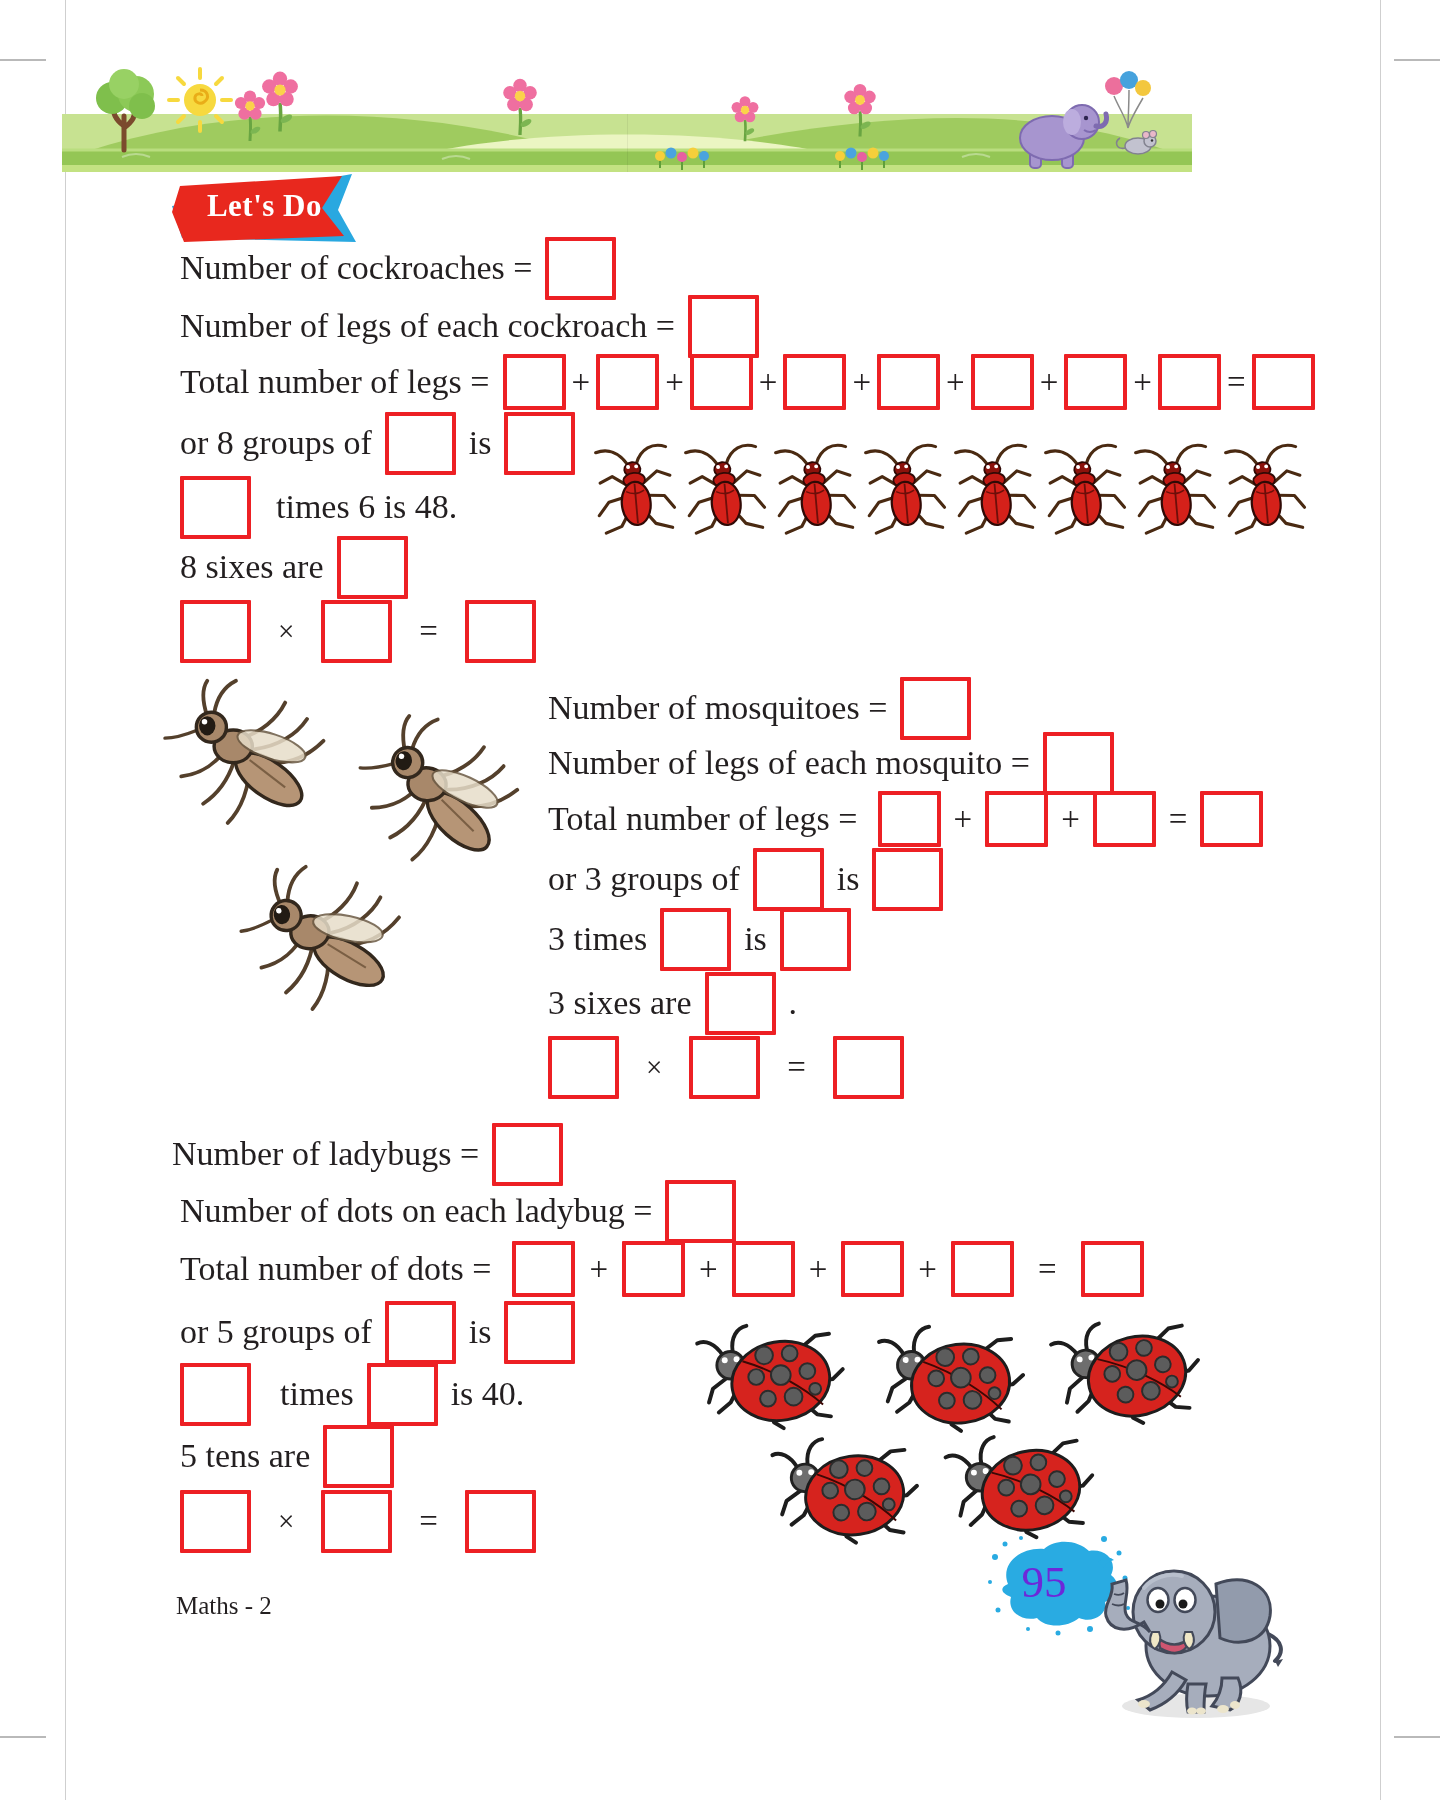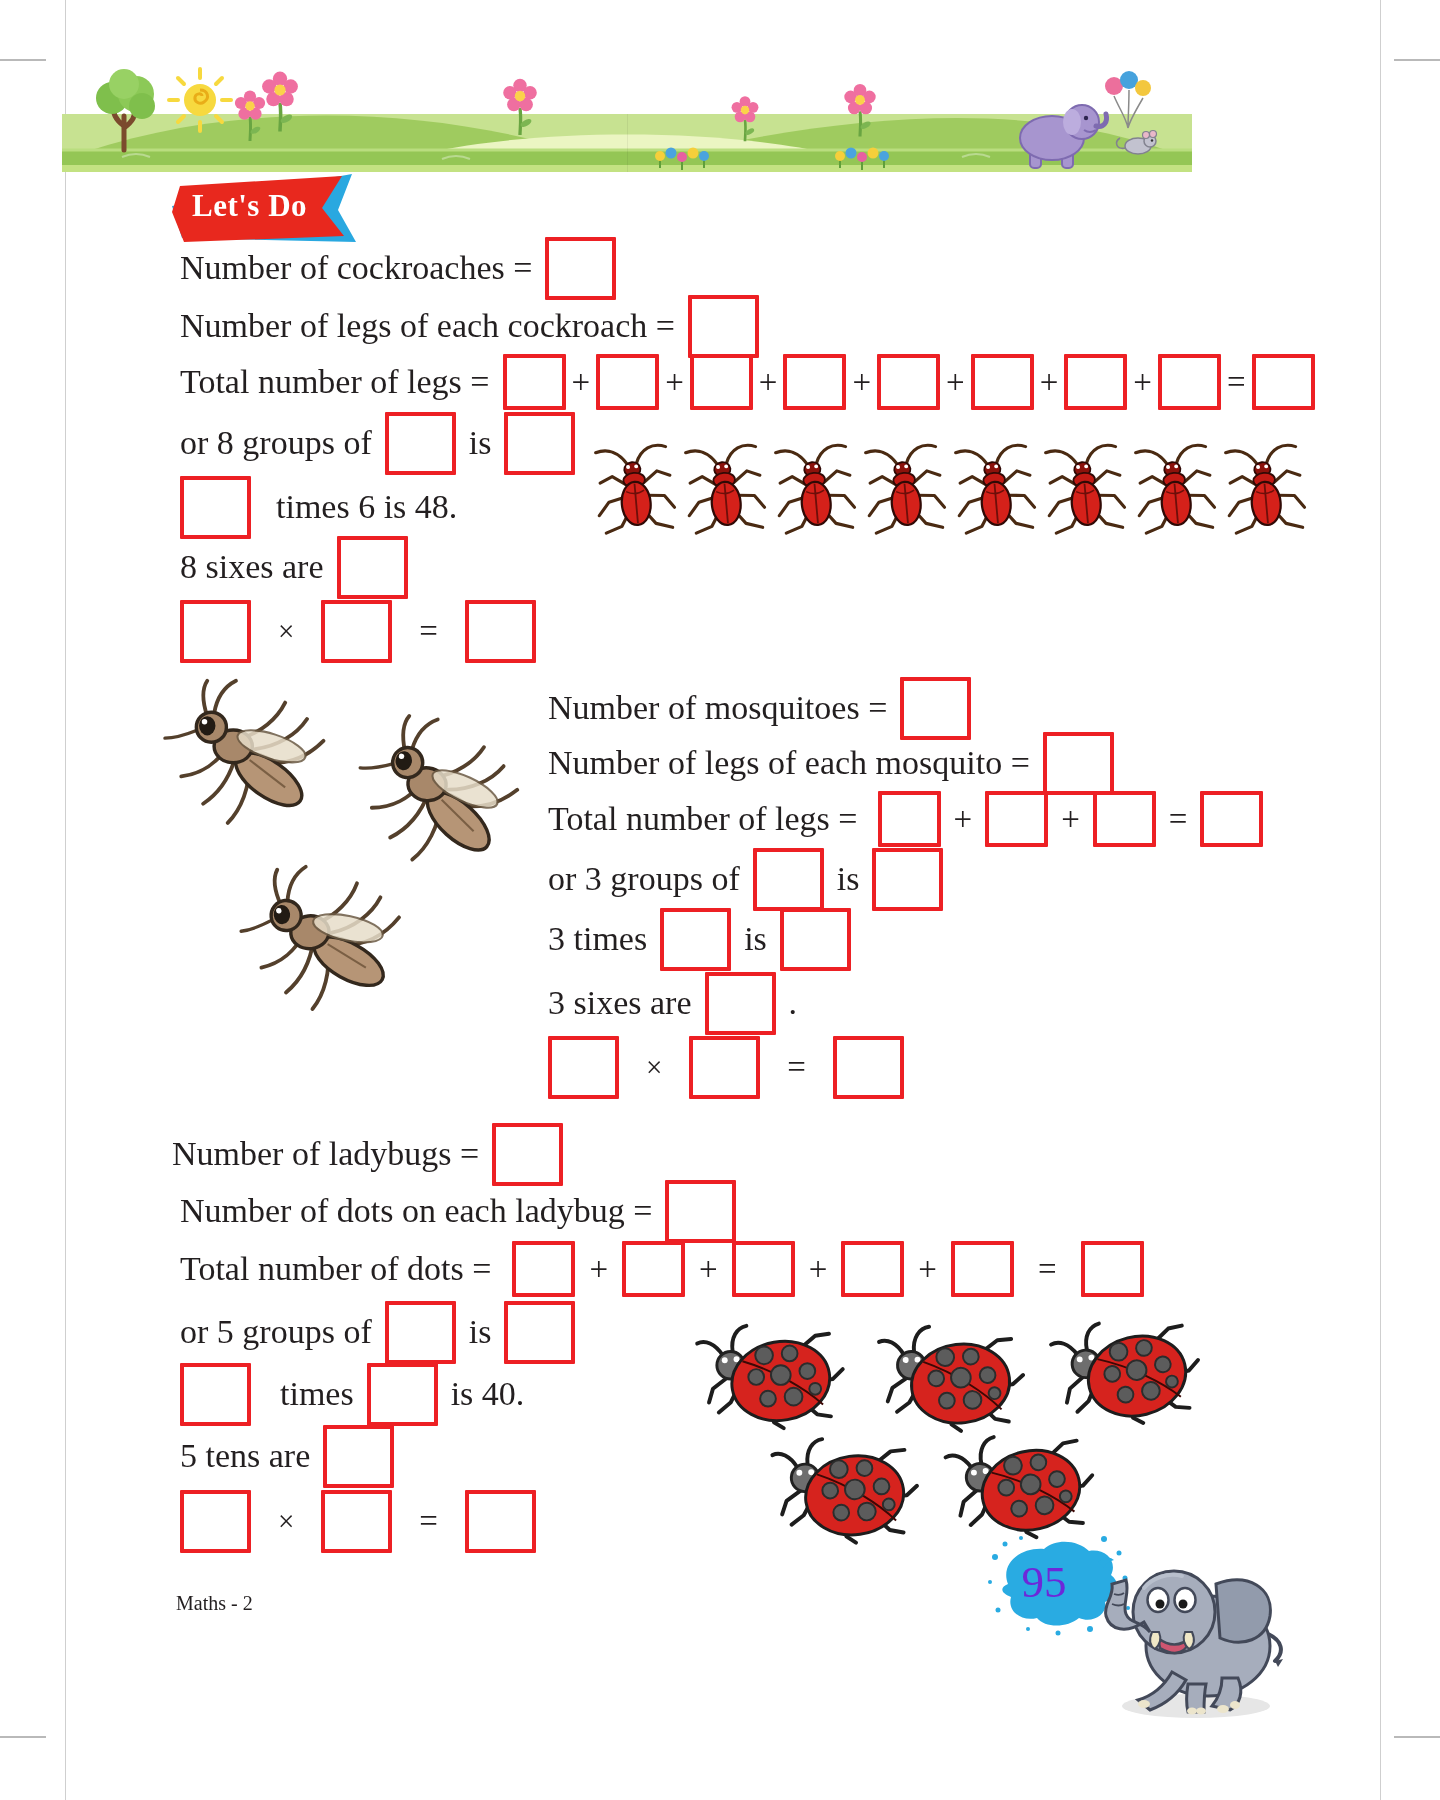--- a/index.html
+++ b/index.html
@@ -10,21 +10,21 @@
   .rule-left{left:65px;} .rule-right{left:1380px;}
   .tick{position:absolute;height:2px;background:#b9b9b9;}
   .tick-tl{left:0;top:59px;width:46px;} .tick-tr{left:1394px;top:59px;width:46px;}
   .tick-bl{left:0;top:1736px;width:46px;} .tick-br{left:1394px;top:1736px;width:46px;}
 
   .banner{position:absolute;left:62px;top:64px;width:1130px;height:108px;}
   .banner svg{display:block;width:100%;height:100%;}
 
   .ribbon{position:absolute;left:166px;top:170px;width:198px;height:78px;}
   .ribbon svg{position:absolute;inset:0;width:100%;height:100%;}
-  .ribbon-label{position:absolute;left:26px;top:18px;width:130px;text-align:left;
+  .ribbon-label{position:absolute;left:26px;top:18px;width:130px;text-align:right;
     color:#fff;font-weight:bold;font-size:31px;letter-spacing:.5px;}
 
   .row{position:absolute;display:flex;align-items:center;height:60px;
        font-size:34px;white-space:nowrap;gap:13px;}
   .row .t{flex:none;}
   .eq{gap:5px;text-align:right;}
   .eq .t{margin-right:8px;}
   .mul{gap:26px;}
   .op{flex:none;font-size:33px;padding:0 1px;}
   .op-x{font-size:29px;}
@@ -42,21 +42,21 @@
   .mosq-group svg:nth-child(3){left:80px;top:194px;transform:rotate(-6deg);}
 
   .lb-group{position:absolute;left:680px;top:1314px;width:545px;height:240px;}
   .lb-group svg{position:absolute;width:165px;height:118px;}
   .lb-group svg:nth-child(1){left:6px;top:4px;}
   .lb-group svg:nth-child(2){left:186px;top:6px;transform:rotate(3deg);}
   .lb-group svg:nth-child(3){left:362px;top:0;transform:rotate(-4deg);}
   .lb-group svg:nth-child(4){left:80px;top:118px;transform:rotate(2deg);}
   .lb-group svg:nth-child(5){left:256px;top:114px;transform:rotate(-3deg);}
 
-  .book-label{position:absolute;left:176px;top:1592px;font-size:20px;}
+  .book-label{position:absolute;left:176px;top:1592px;font-size:25px;}
 
   .splash{position:absolute;left:986px;top:1532px;width:146px;height:110px;}
   .splash svg{position:absolute;inset:0;width:100%;height:100%;}
   .page-num{position:absolute;left:20px;top:24px;width:76px;text-align:center;
     color:#6d28d9;font-size:45px;}
   .eleph{position:absolute;left:1088px;top:1548px;width:206px;height:180px;}
   .eleph svg{display:block;width:100%;height:100%;}
   .hidden-defs{position:absolute;width:0;height:0;overflow:hidden;}
 </style>
 </head>

